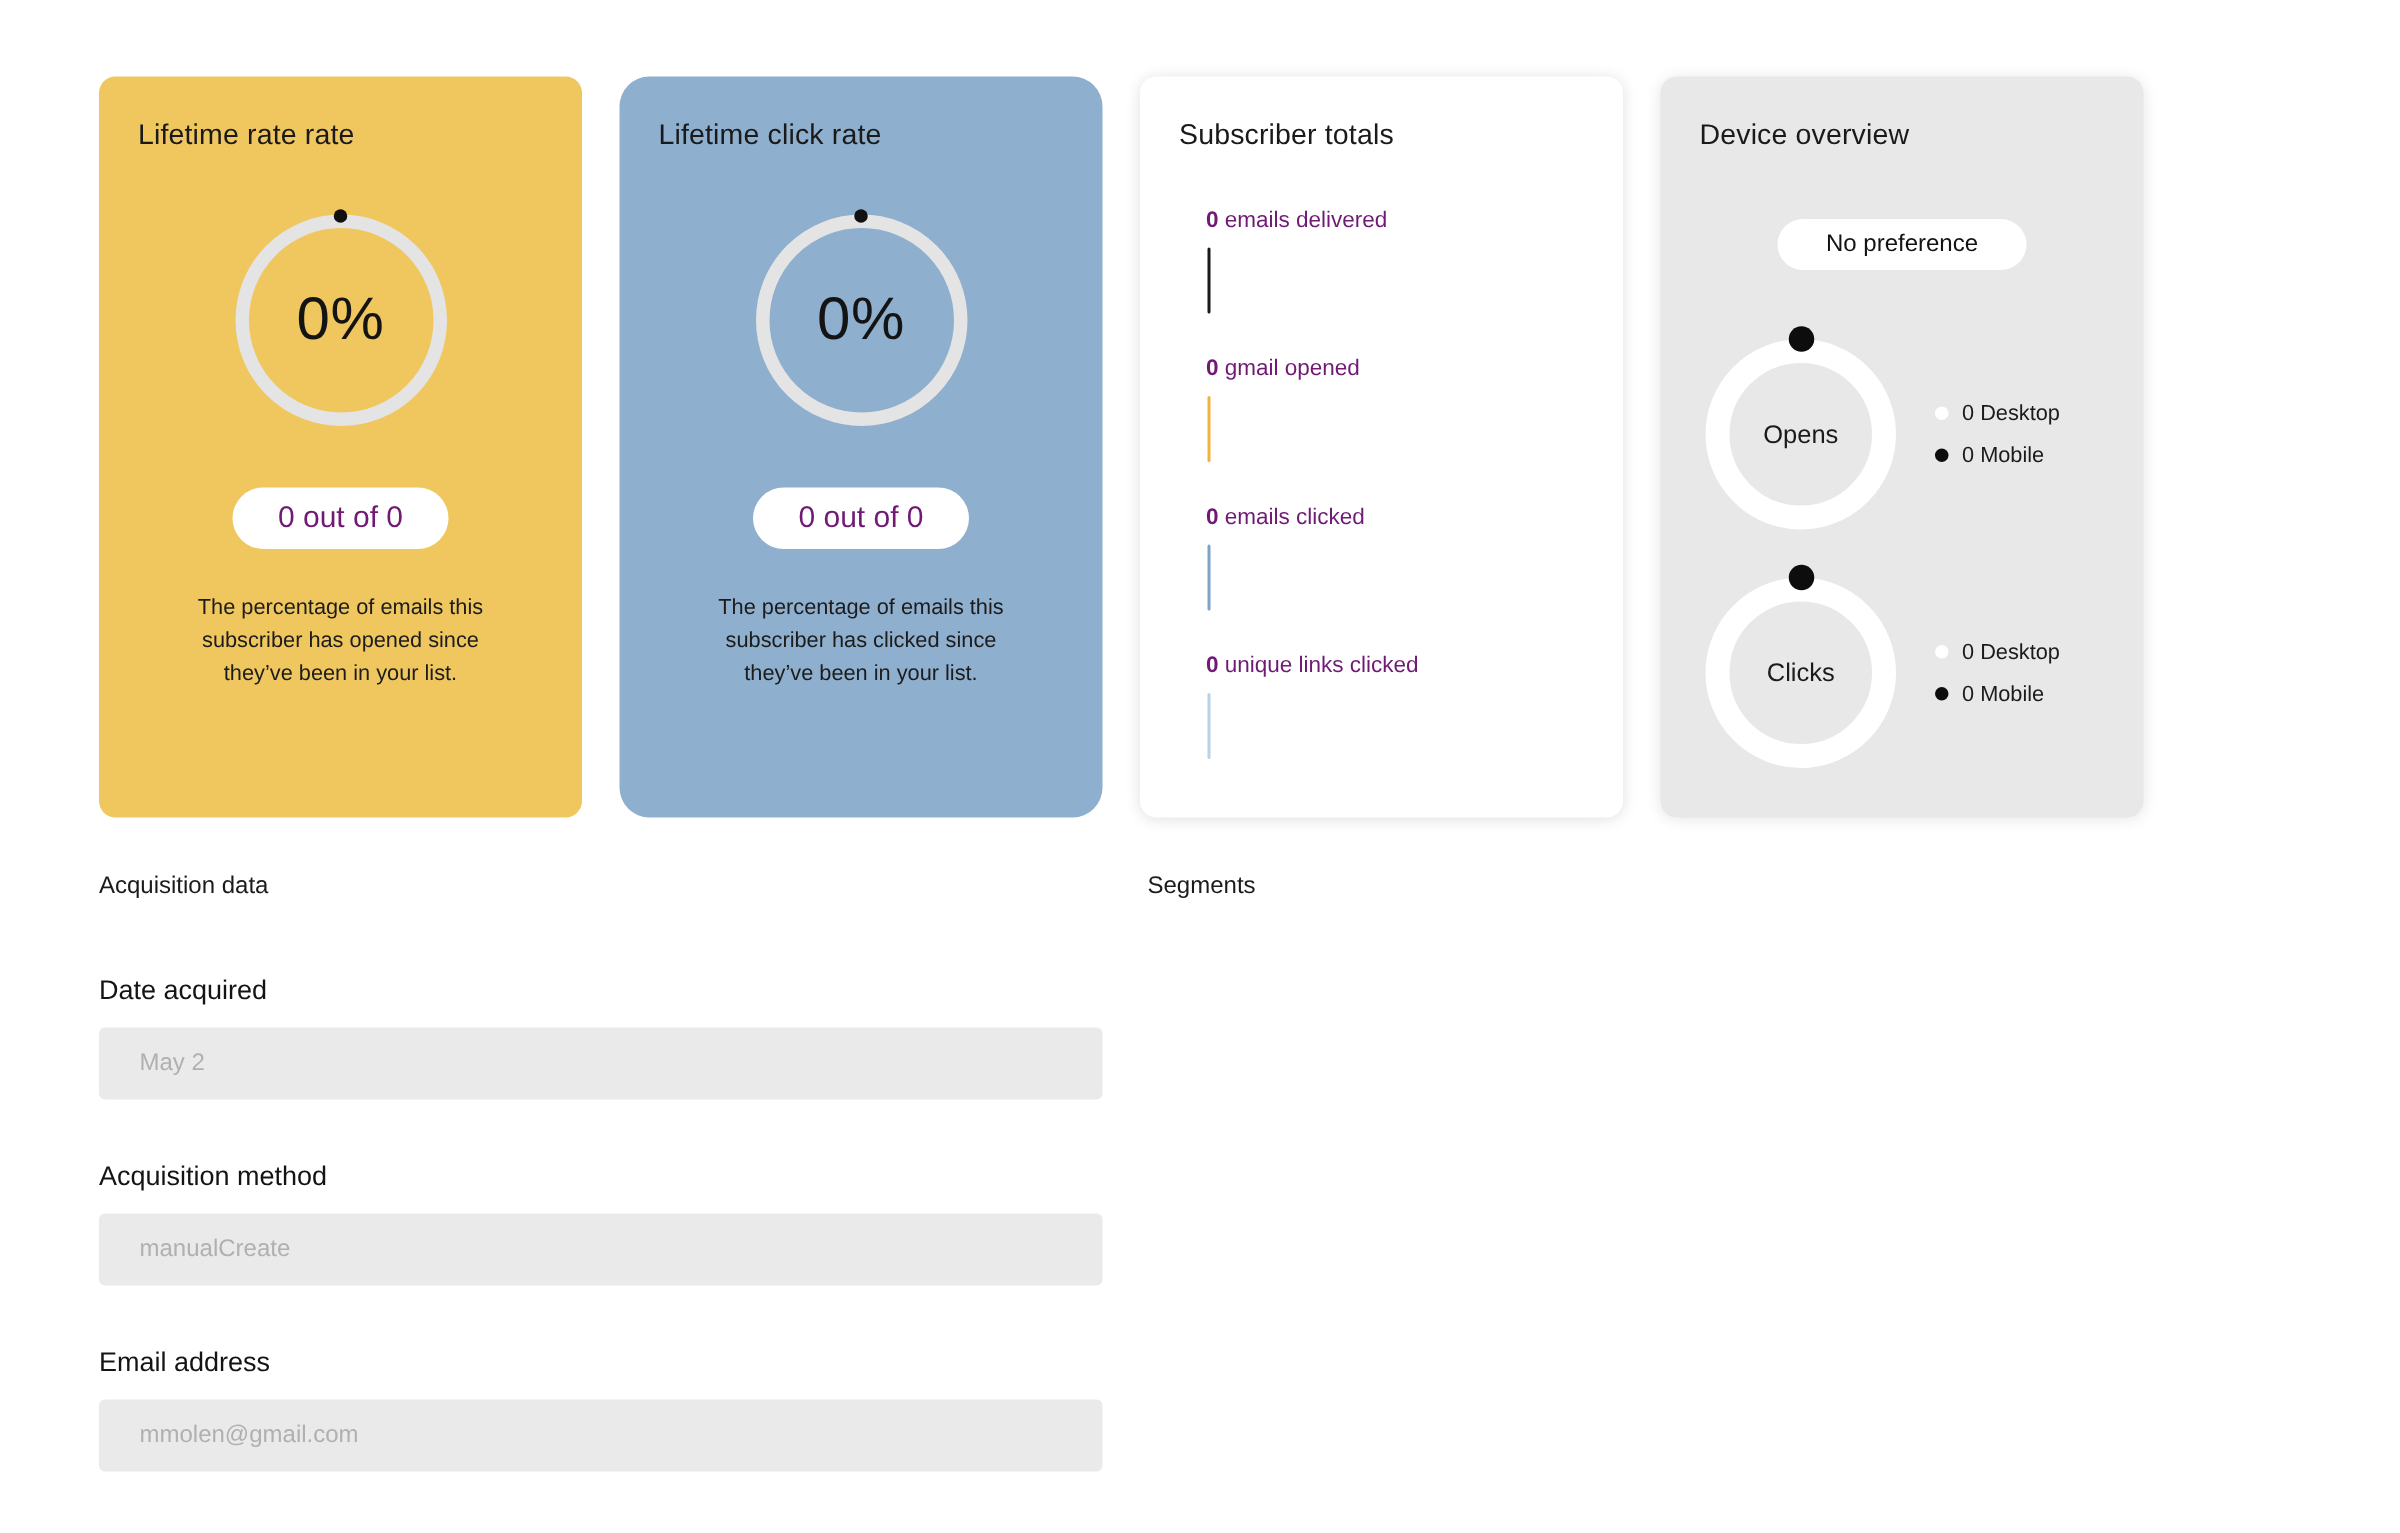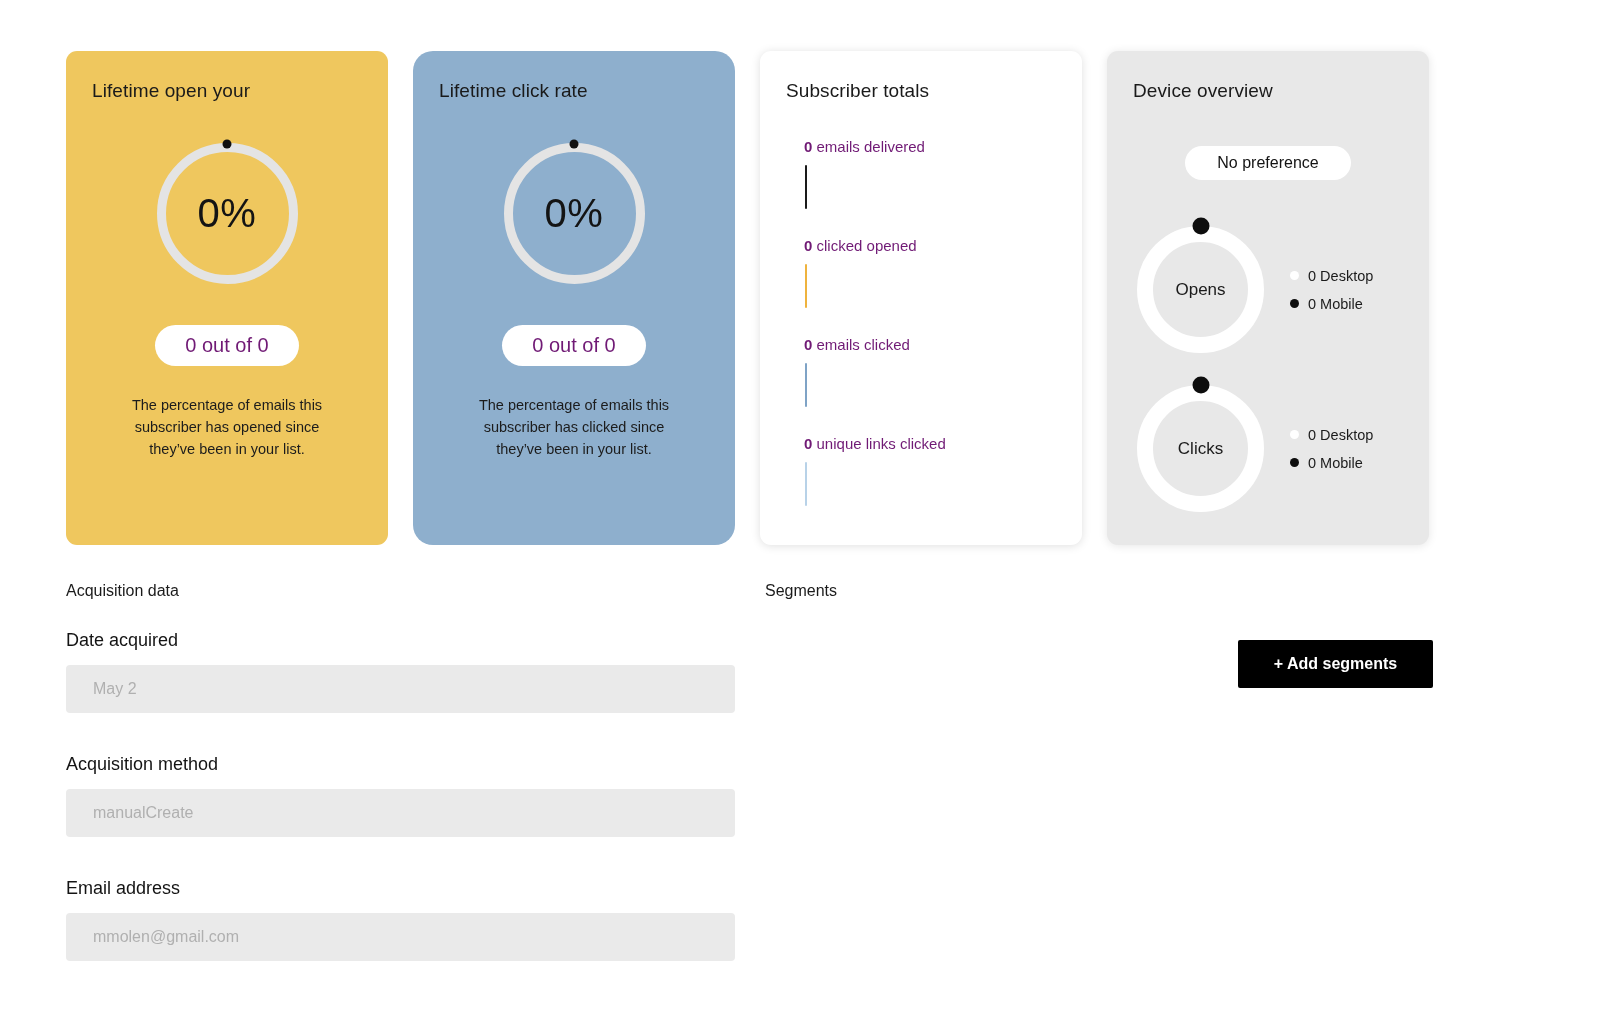--- a/index.html
+++ b/index.html
@@ -182,21 +182,21 @@
 
   
   .section-title {
     position: absolute;
     font-size: 16px;
     color: #1b1b1b;
   }
   #subscriber-data-title { left: 66px; top: 582px; }
   #segments-title        { left: 765px; top: 582px; }
 
-  .field { position: absolute; left: 66px; width: 669px; }
+  .field { position: absolute; left: 66px; width: 669px; margin-top: 20px; }
   .field-label {
     font-size: 18px;
     color: #141414;
     margin-bottom: 14px;
   }
   .field-input {
     width: 669px;
     height: 48px;
     background: #EAEAEA;
     border: none;
@@ -228,21 +228,21 @@
   }
 </style>
 </head>
 <body>
 
 <div class="page">
 
   <div class="cards-row">
 
     <div class="card yellow">
-      <div class="card-title">Lifetime open your</div>
+      <div class="card-title">Lifetime rate rate</div>
       <div class="gauge-wrap">
         <div class="gauge">
           <div class="gauge-ring"></div>
           <div class="gauge-dot"></div>
           <div class="gauge-value">0%</div>
         </div>
       </div>
       <div class="pill-wrap">
         <div class="pill">0 out of 0</div>
       </div>
@@ -272,21 +272,21 @@
           <div class="total-label">
             <b>0</b>
             <span>emails delivered</span>
           </div>
           <div class="total-bar" style="background-color: rgb(26, 26, 26);"></div>
         </div>
 
         <div class="total-item">
           <div class="total-label">
             <b>0</b>
-            <span>clicked opened</span>
+            <span>gmail opened</span>
           </div>
           <div class="total-bar" style="background-color: rgb(239, 179, 62);"></div>
         </div>
 
         <div class="total-item">
           <div class="total-label">
             <b>0</b>
             <span>emails clicked</span>
           </div>
           <div class="total-bar" style="background-color: rgb(127, 163, 198);"></div>
@@ -360,15 +360,14 @@
   <div class="field" id="field-acquisition">
     <div class="field-label">Acquisition method</div>
     <input class="field-input" type="text" readonly="" placeholder="manualCreate" style="">
   </div>
 
   <div class="field" id="field-email">
     <div class="field-label">Email address</div>
     <input class="field-input" type="text" readonly="" placeholder="mmolen@gmail.com" style="">
   </div>
 
-  <button class="add-segments-btn">+ Add segments</button>
 
 </div>
 
 </body></html>

